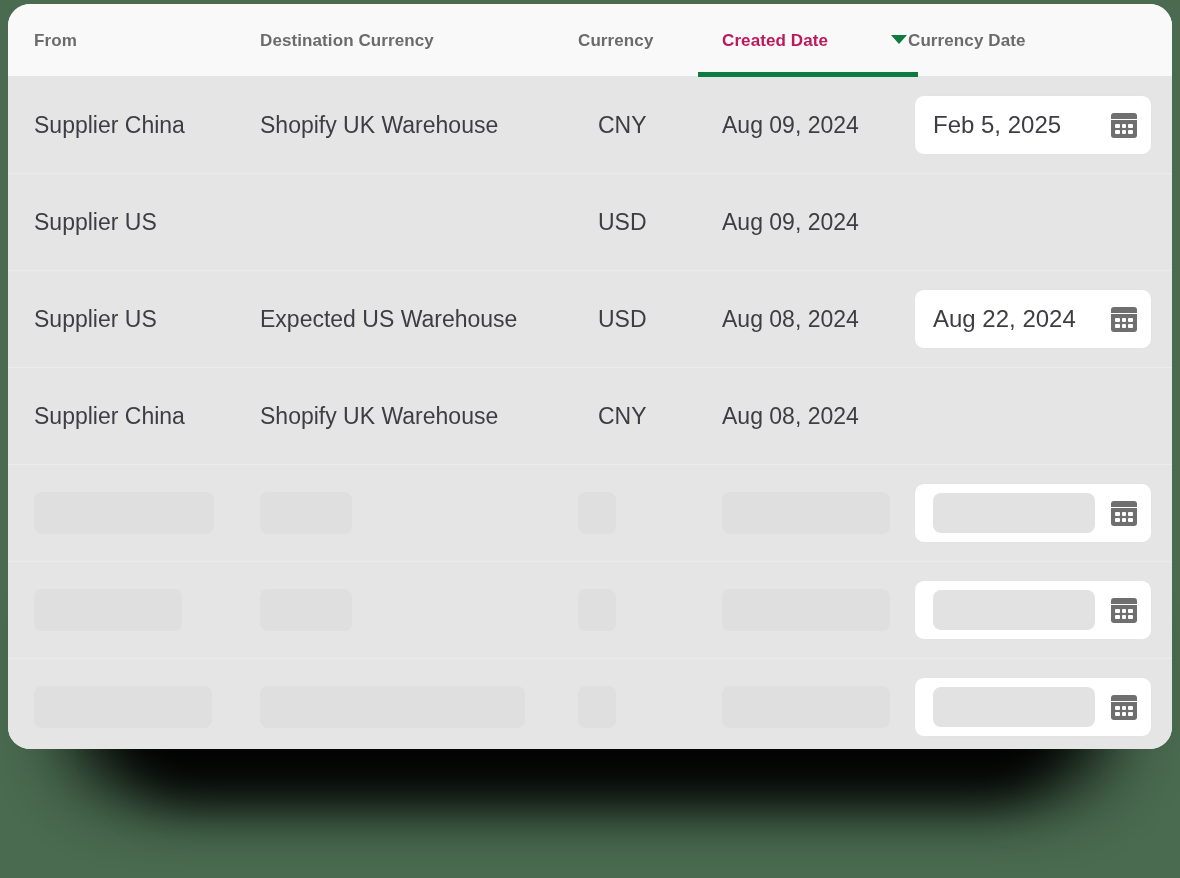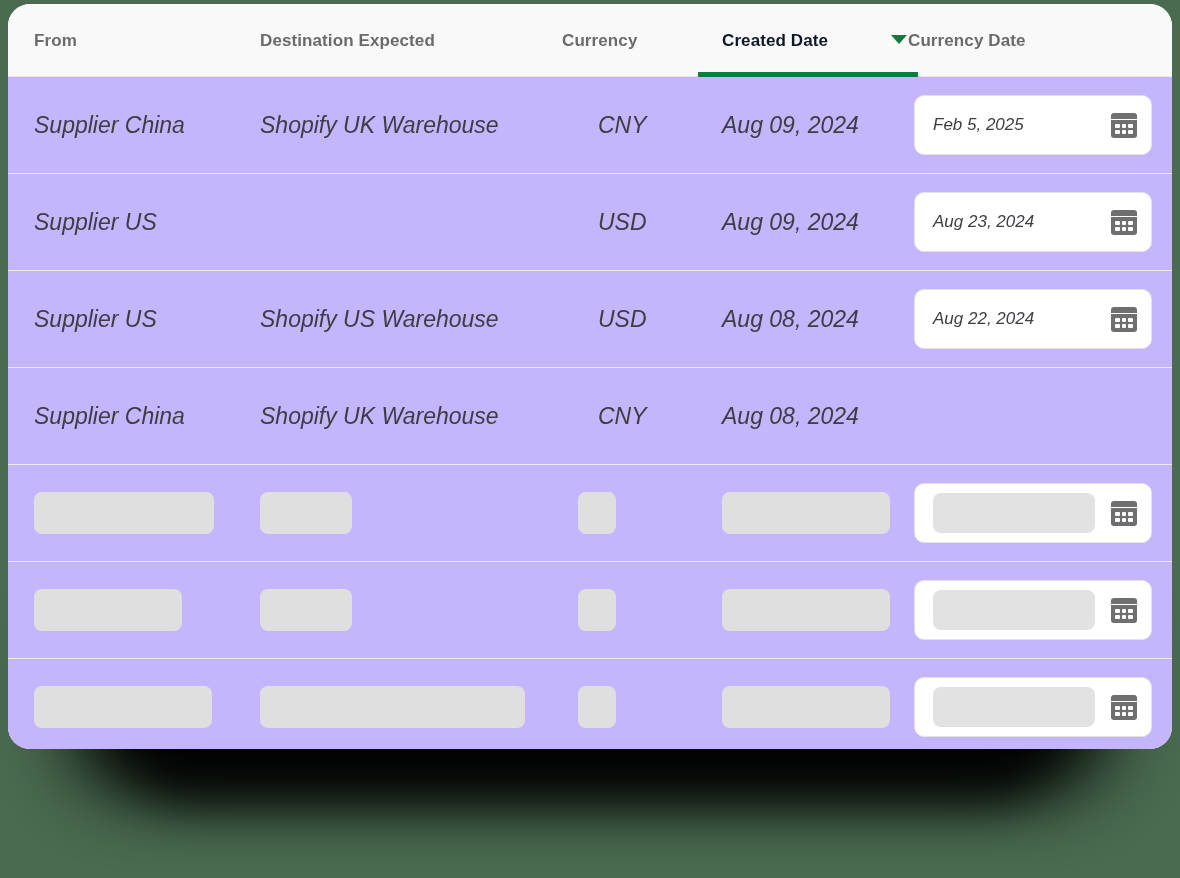--- a/index.html
+++ b/index.html
@@ -71,22 +71,22 @@
     display: flex;
     align-items: center;
     font-size: 17px;
     font-weight: bold;
     color: #6b6b6b;
     letter-spacing: 0.1px;
     white-space: nowrap;
   }
   .th.c-from    { left: 26px; }
   .th.c-dest    { left: 252px; }
-  .th.c-cur     { left: 554px; }
-  .th.c-created { left: 714px; color: #0f172a; }
+  .th.c-cur     { left: 570px; }
+  .th.c-created { left: 714px; color: #be185d; }
   .th.c-exp     { left: 900px; }
 
   .sort-caret {
     position: absolute;
     left: 883px;
     top: 31px;
     width: 0;
     height: 0;
     border-left: 8px solid transparent;
     border-right: 8px solid transparent;
@@ -99,23 +99,22 @@
     top: 68px;
     width: 220px;
     height: 5px;
     background: #0e7b41;
   }
 
   
   .trow {
     position: relative;
     height: 97px;
-    background: #c4b5fd;
+    background: #e5e5e5;
     border-bottom: 1px solid #ebebeb;
-    font-style: italic;
   }
   .trow:last-child { border-bottom: none; }
 
   .cell {
     position: absolute;
     top: 0;
     height: 97px;
     display: flex;
     align-items: center;
     font-size: 23px;
@@ -136,21 +135,21 @@
     height: 60px;
     background: #ffffff;
     border: 1px solid #e3e3e3;
     border-radius: 10px;
     display: flex;
     align-items: center;
     justify-content: space-between;
     padding: 0 14px 0 18px;
   }
   .date-value {
-    font-size: 17px;
+    font-size: 24px;
     color: #3d3d44;
     white-space: nowrap;
     text-align: right;
   }
 
   
   .cal-icon {
     position: relative;
     width: 26px;
     height: 25px;
@@ -204,21 +203,21 @@
 <div id="card-shadow"></div>
 <div id="card-shadow2"></div>
 
 <div id="table-card">
 
   <div class="thead">
     <div class="th c-from">
       <span>From</span>
     </div>
     <div class="th c-dest">
-      <span>Destination Expected</span>
+      <span>Destination Currency</span>
     </div>
     <div class="th c-cur">
       <span>Currency</span>
     </div>
     <div class="th c-created">
       <span>Created Date</span>
     </div>
     <div class="sort-caret"></div>
     <div class="th c-exp">
       <span>Currency Date</span>
@@ -258,41 +257,27 @@
       <div class="trow">
         <div class="cell c-from">
           <span>Supplier US</span>
         </div>
         <div class="cell c-cur">
           <span>USD</span>
         </div>
         <div class="cell c-created">
           <span>Aug 09, 2024</span>
         </div>
-        <div class="date-input">
-          <span class="date-value">Aug 23, 2024</span>
-          <span class="cal-icon">
-            <span class="cal-top"></span>
-            <span class="cal-body">
-              <i></i>
-              <i></i>
-              <i></i>
-              <i></i>
-              <i></i>
-              <i></i>
-            </span>
-          </span>
-        </div>
       </div>
       <div class="trow">
         <div class="cell c-from">
           <span>Supplier US</span>
         </div>
         <div class="cell c-dest">
-          <span>Shopify US Warehouse</span>
+          <span>Expected US Warehouse</span>
         </div>
         <div class="cell c-cur">
           <span>USD</span>
         </div>
         <div class="cell c-created">
           <span>Aug 08, 2024</span>
         </div>
         <div class="date-input">
           <span class="date-value">Aug 22, 2024</span>
           <span class="cal-icon">

